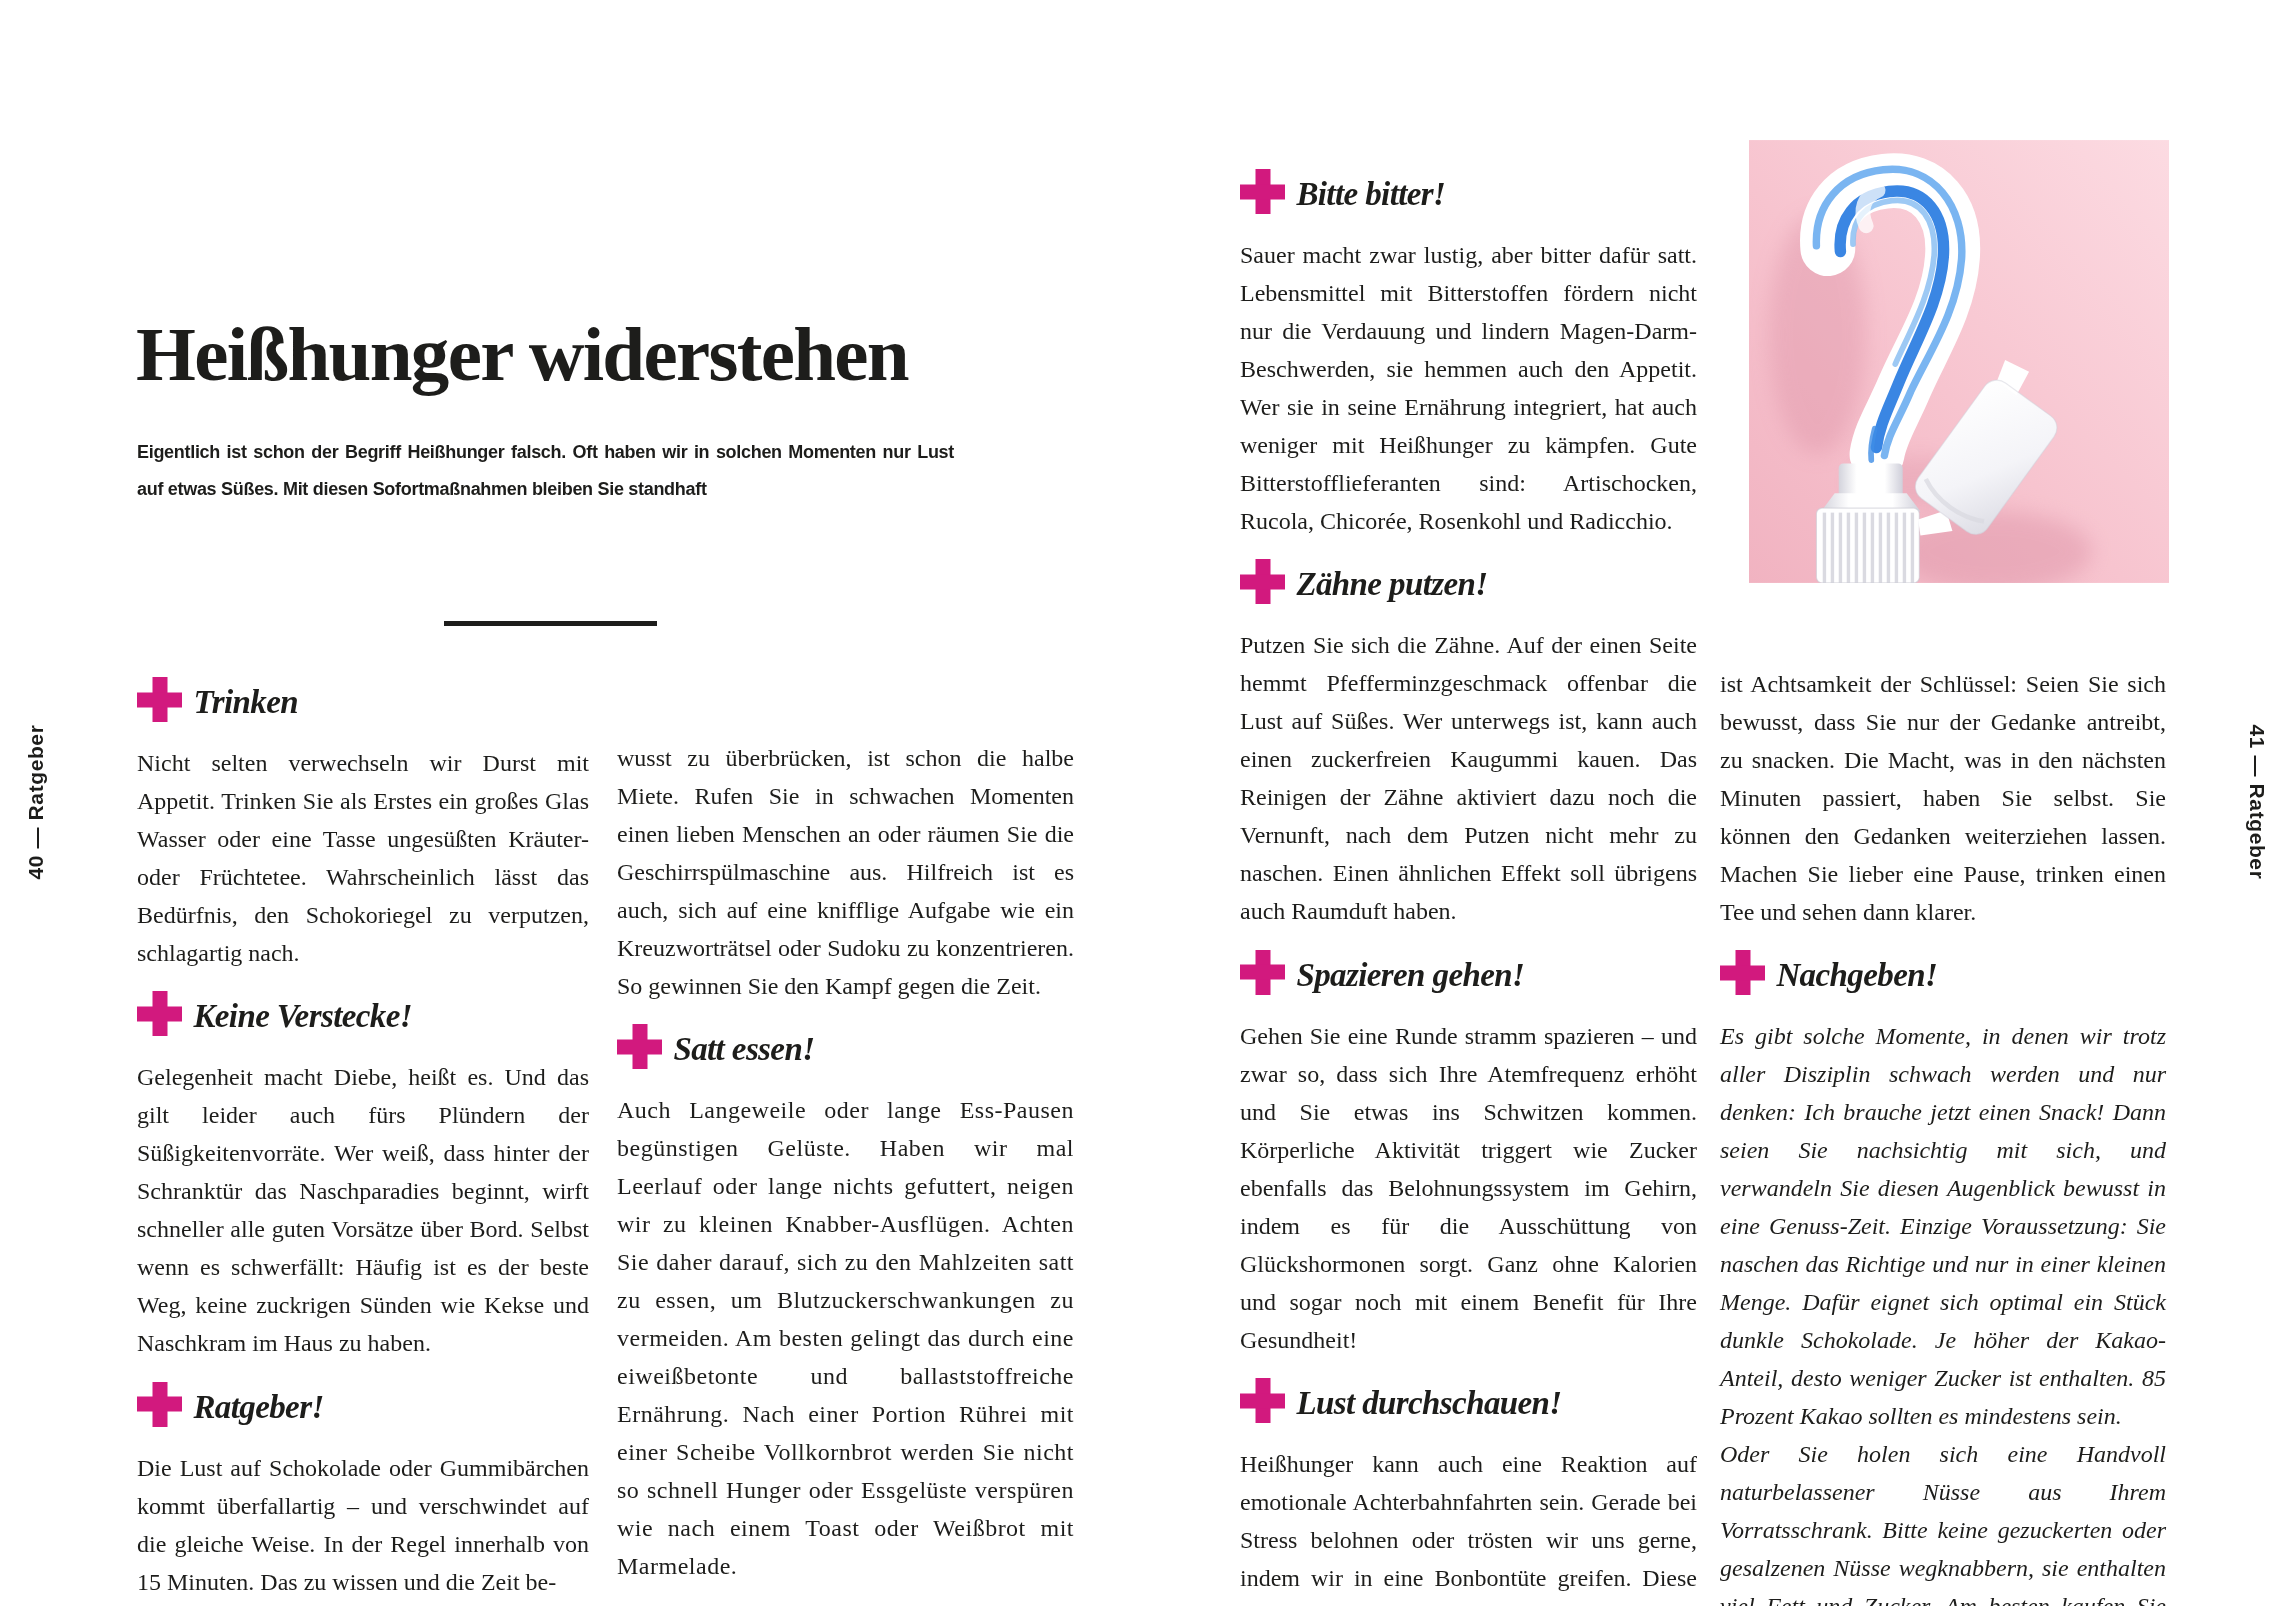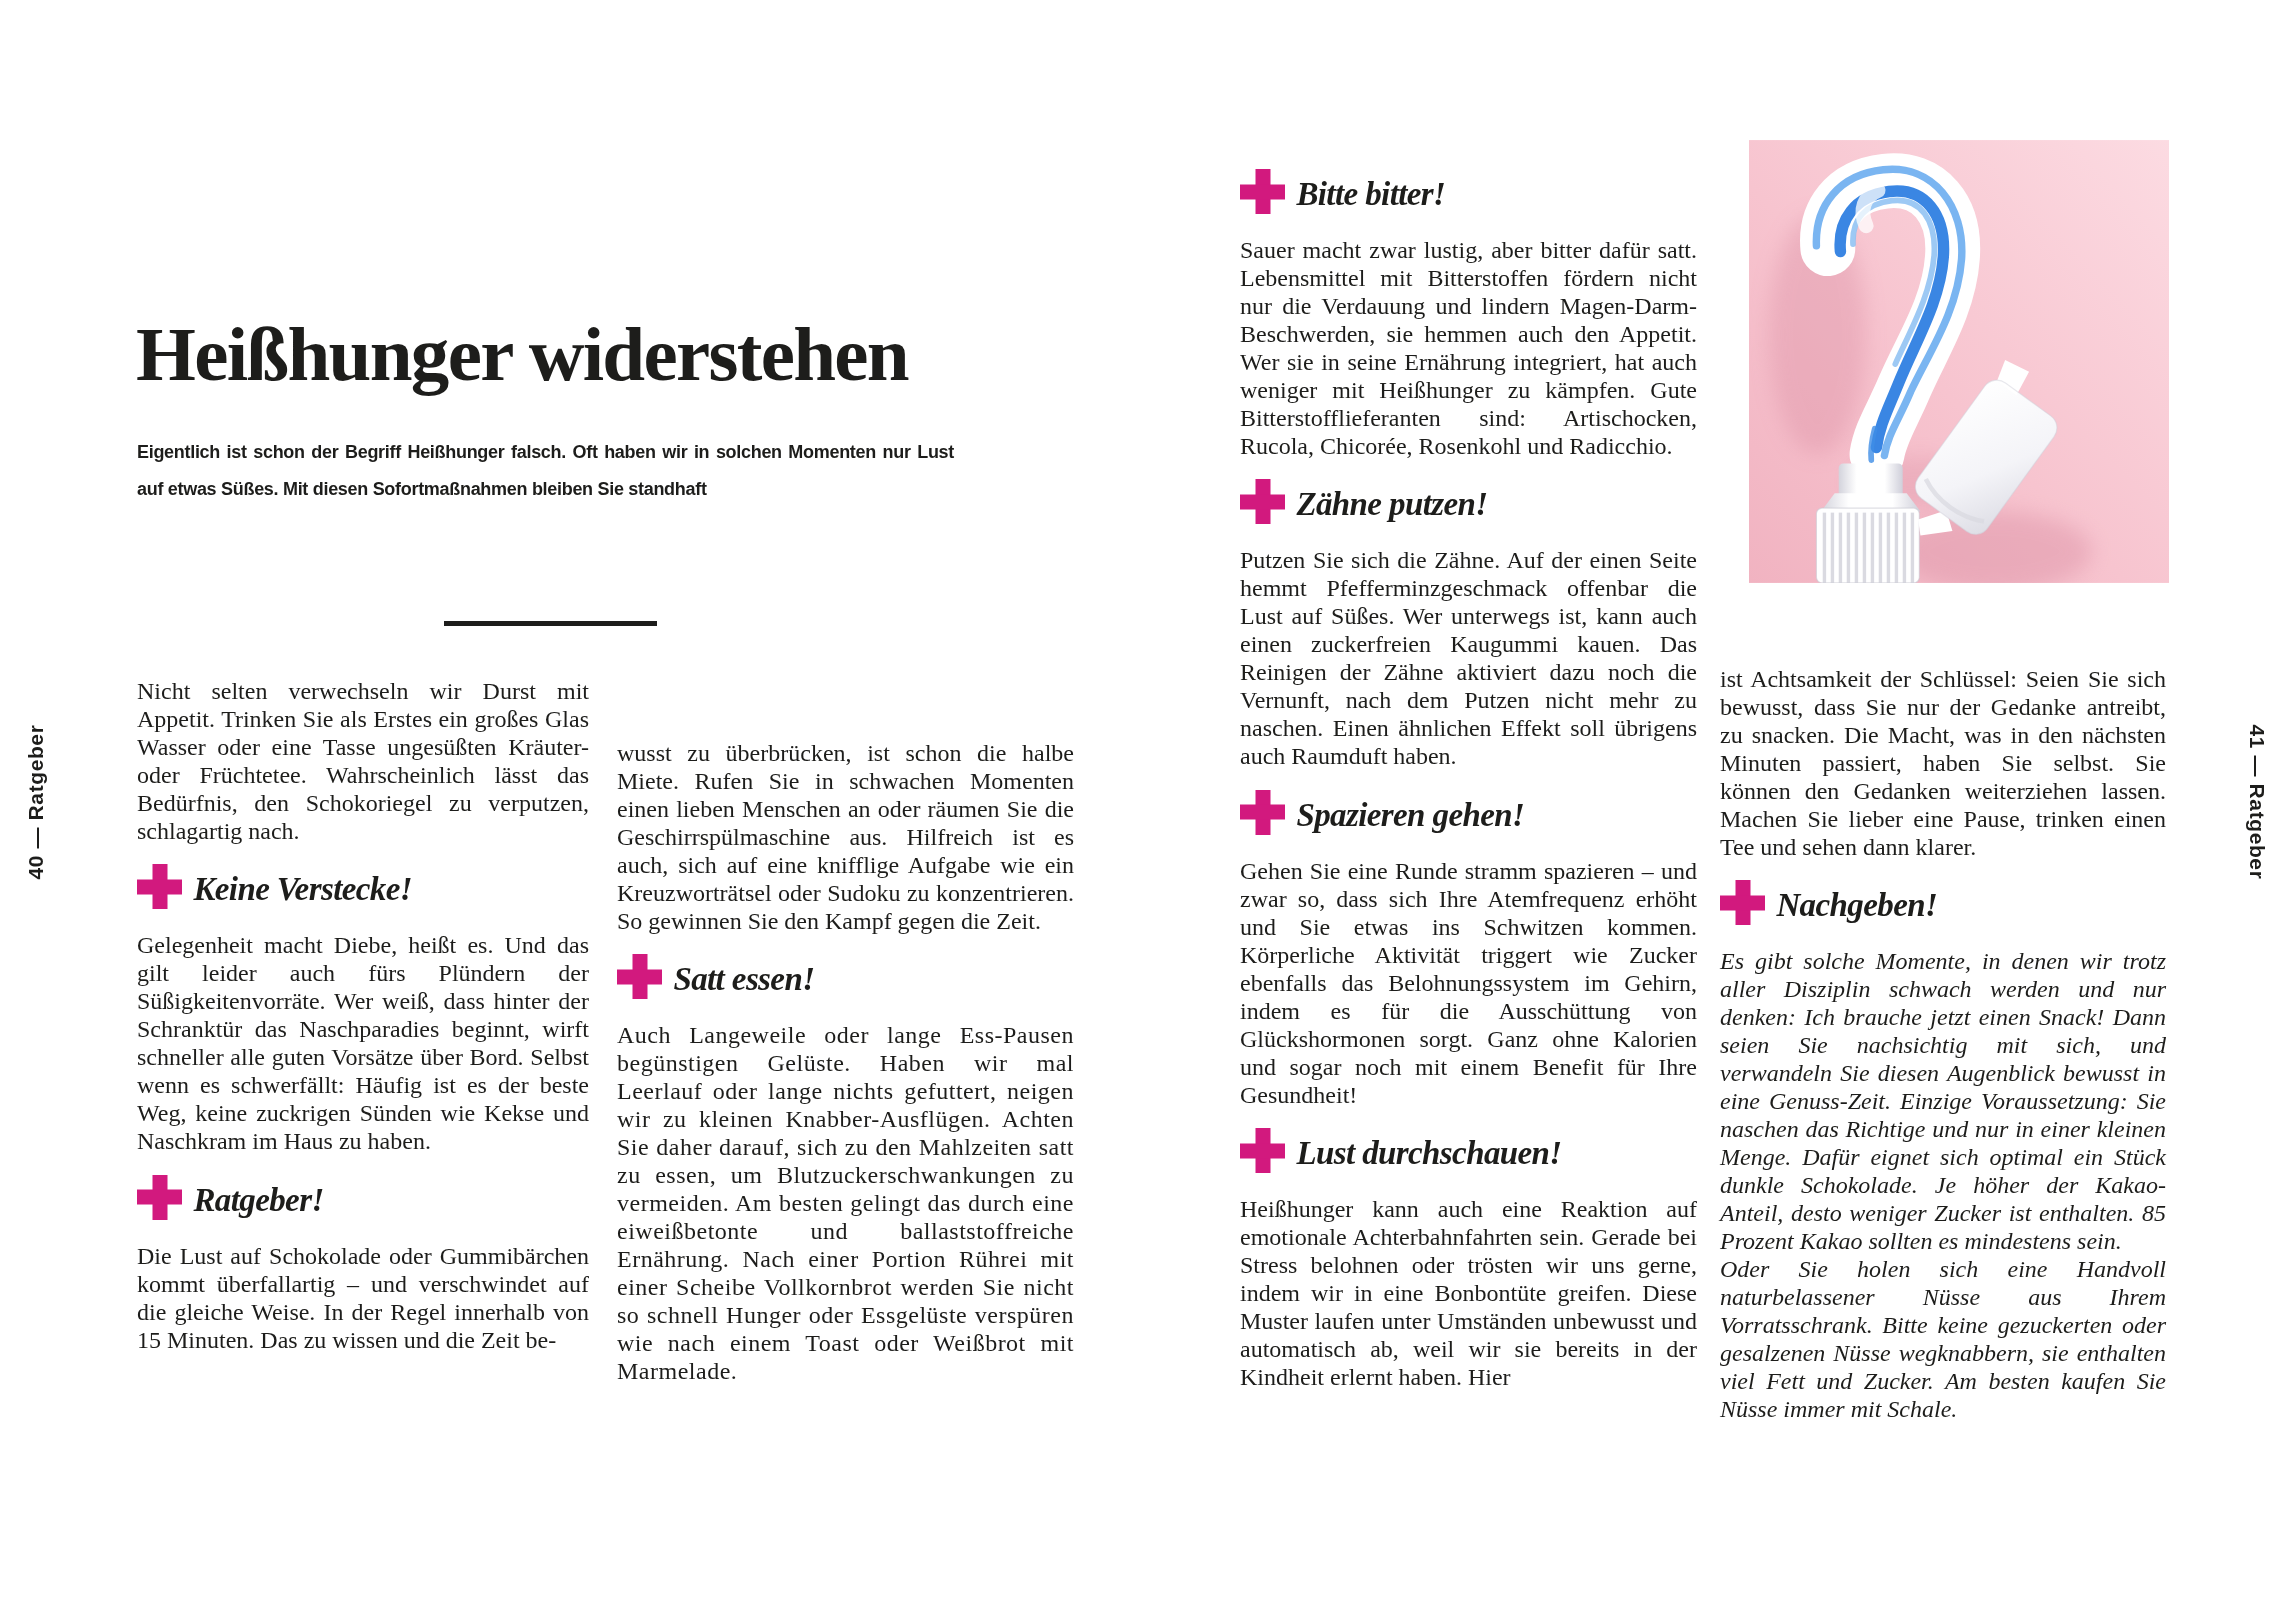--- a/index.html
+++ b/index.html
@@ -57,21 +57,21 @@
   .plus::after{content:""; position:absolute; top:50%; left:0; width:100%; height:15px;
     transform:translateY(-50%); background:var(--accent,#d2197e);}
   .shead h3{
     margin:0; padding-bottom:1.1px;
     font-size:33px; font-style:italic; font-weight:700;
     letter-spacing:-0.6px; white-space:nowrap;text-align:right;
   }
 
   p.body{
     margin:0;
-    font-size:24px; line-height:28px;
+    font-size:24px; line-height:38px;
     text-align:justify;
   }
   p.body.loose{letter-spacing:0.5px;}
   p.body.multi{white-space:pre-line;font-style:italic;}
 
   
   .photo{position:absolute; left:1749px; top:140px; width:420px; height:443px;}
   .photo svg{display:block; width:100%; height:100%;}
 </style>
 </head>
@@ -81,20 +81,24 @@
 
   <div class="page-label left">40 — Ratgeber</div>
   <div class="page-label right">41 — Ratgeber</div>
 
   <h1 class="title">Heißhunger widerstehen</h1>
   <p class="intro">Eigentlich ist schon der Begriff Heißhunger falsch. Oft haben wir in solchen Momenten nur Lust auf etwas Süßes. Mit diesen Sofortmaßnahmen bleiben Sie standhaft</p>
   <div class="divider"></div>
 
   <div class="col col1">
     <section>
+      <div class="shead">
+        <span class="plus"></span>
+        <h3>Trinken</h3>
+      </div>
       <p class="body">Nicht selten verwechseln wir Durst mit Appetit. Trinken Sie als Erstes ein großes Glas Wasser oder eine Tasse ungesüßten Kräuter- oder Früchtetee. Wahrscheinlich lässt das Bedürfnis, den Schokoriegel zu verputzen, schlagartig nach.</p>
     </section>
     <section>
       <div class="shead">
         <span class="plus"></span>
         <h3>Keine Verstecke!</h3>
       </div>
       <p class="body">Gelegenheit macht Diebe, heißt es. Und das gilt leider auch fürs Plündern der Süßigkeitenvorräte. Wer weiß, dass hinter der Schranktür das Naschparadies beginnt, wirft schneller alle guten Vorsätze über Bord. Selbst wenn es schwerfällt: Häufig ist es der beste Weg, keine zuckrigen Sünden wie Kekse und Naschkram im Haus zu haben.</p>
     </section>
     <section>

